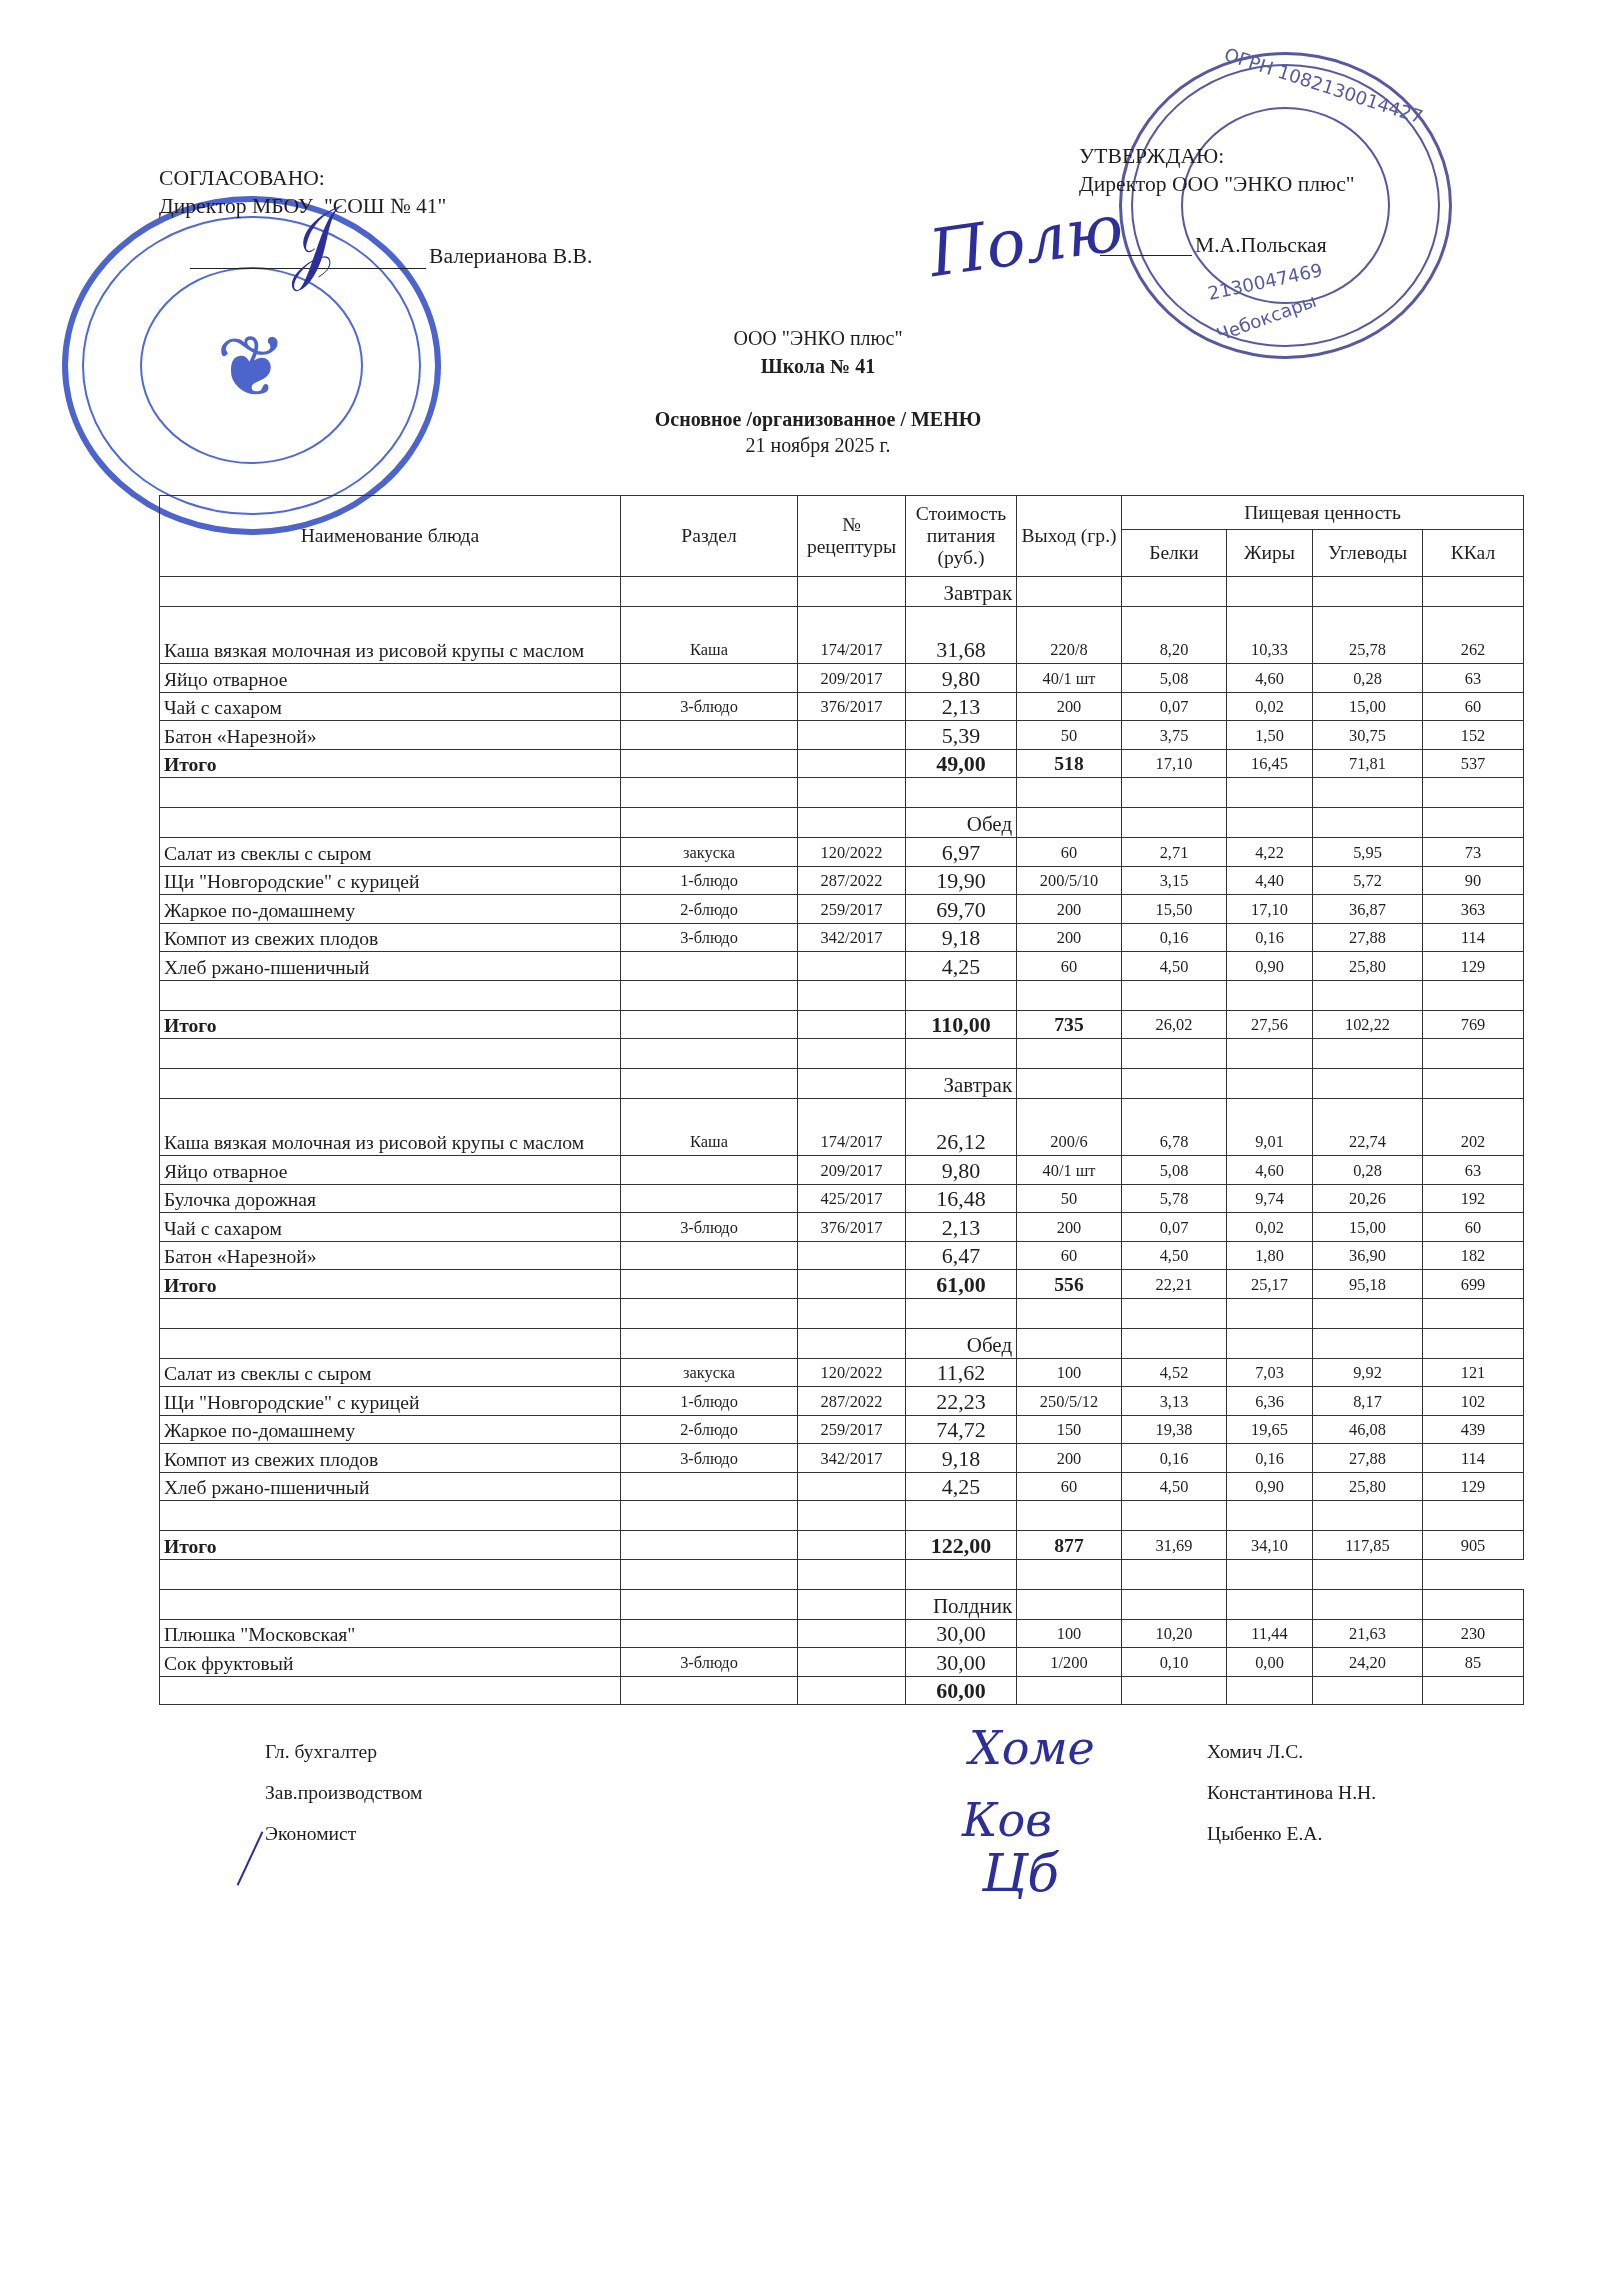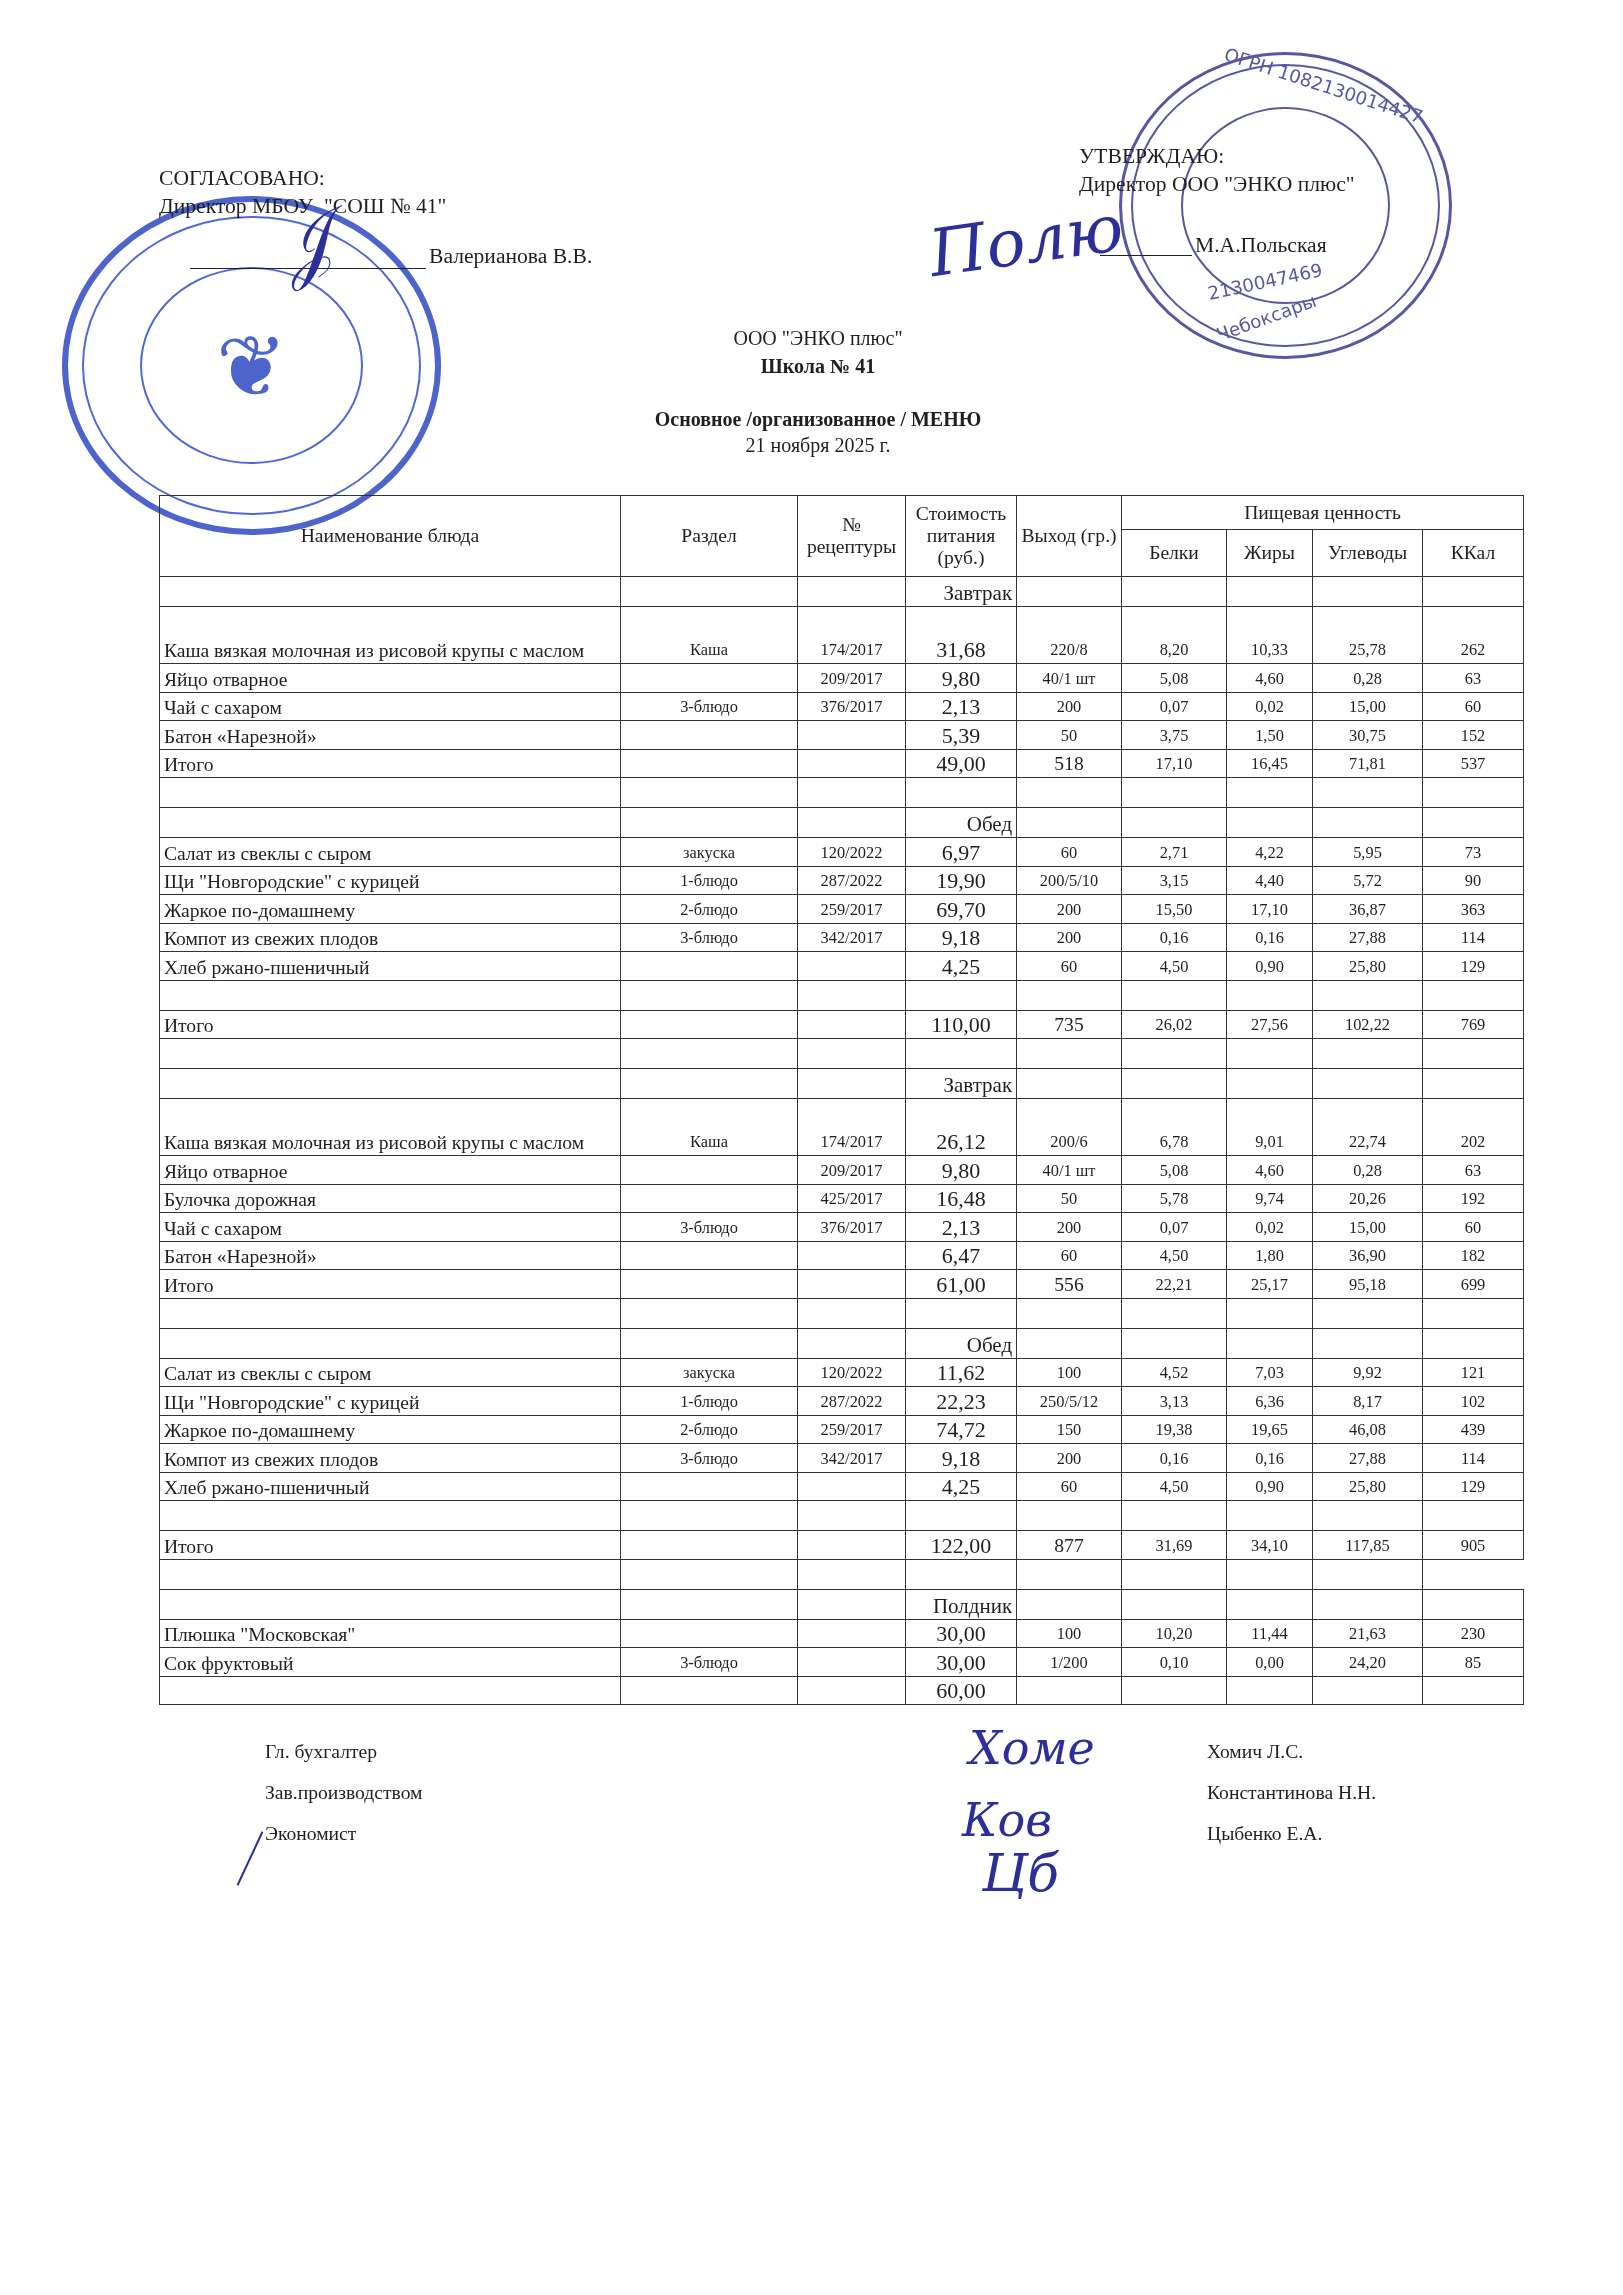--- a/index.html
+++ b/index.html
@@ -15,21 +15,21 @@
   #menu-table { position:absolute; left:159px; top:495px; width:1305px;
                 border-collapse:collapse; table-layout:fixed; font-size:19.6px; }
   #menu-table td, #menu-table th { border:1.3px solid #333; padding:0 3.9px; font-weight:normal;
                                    vertical-align:bottom; white-space:nowrap; overflow:hidden; }
   #menu-table th { vertical-align:middle; text-align:center; line-height:22px; }
   #menu-table td { height:27.5px; line-height:26px; }
   #menu-table td.name { text-align:left; white-space:normal; line-height:25px; }
   #menu-table td.c { text-align:center; }
   #menu-table td.small { font-size:16.4px; }
   #menu-table td.cost { font-size:22px; }
-  #menu-table tr.total td { font-weight:normal; }
+  #menu-table tr.total td { font-weight:bold; }
   #menu-table tr.total td.small { font-weight:normal; }
   #menu-table tr.section td { height:29px; }
   #menu-table tr.section td.secname { text-align:right; font-size:21px; }
   #menu-table tr.tall td { height:56px; }
   #menu-table tr.spacer td { height:29px; }
 
   
   .stamp { position:absolute; border-radius:50%; }
   .stamp-left { left:62px; top:196px; width:367px; height:327px;
                 border:6.5px solid #2f49c4; opacity:0.85; }

